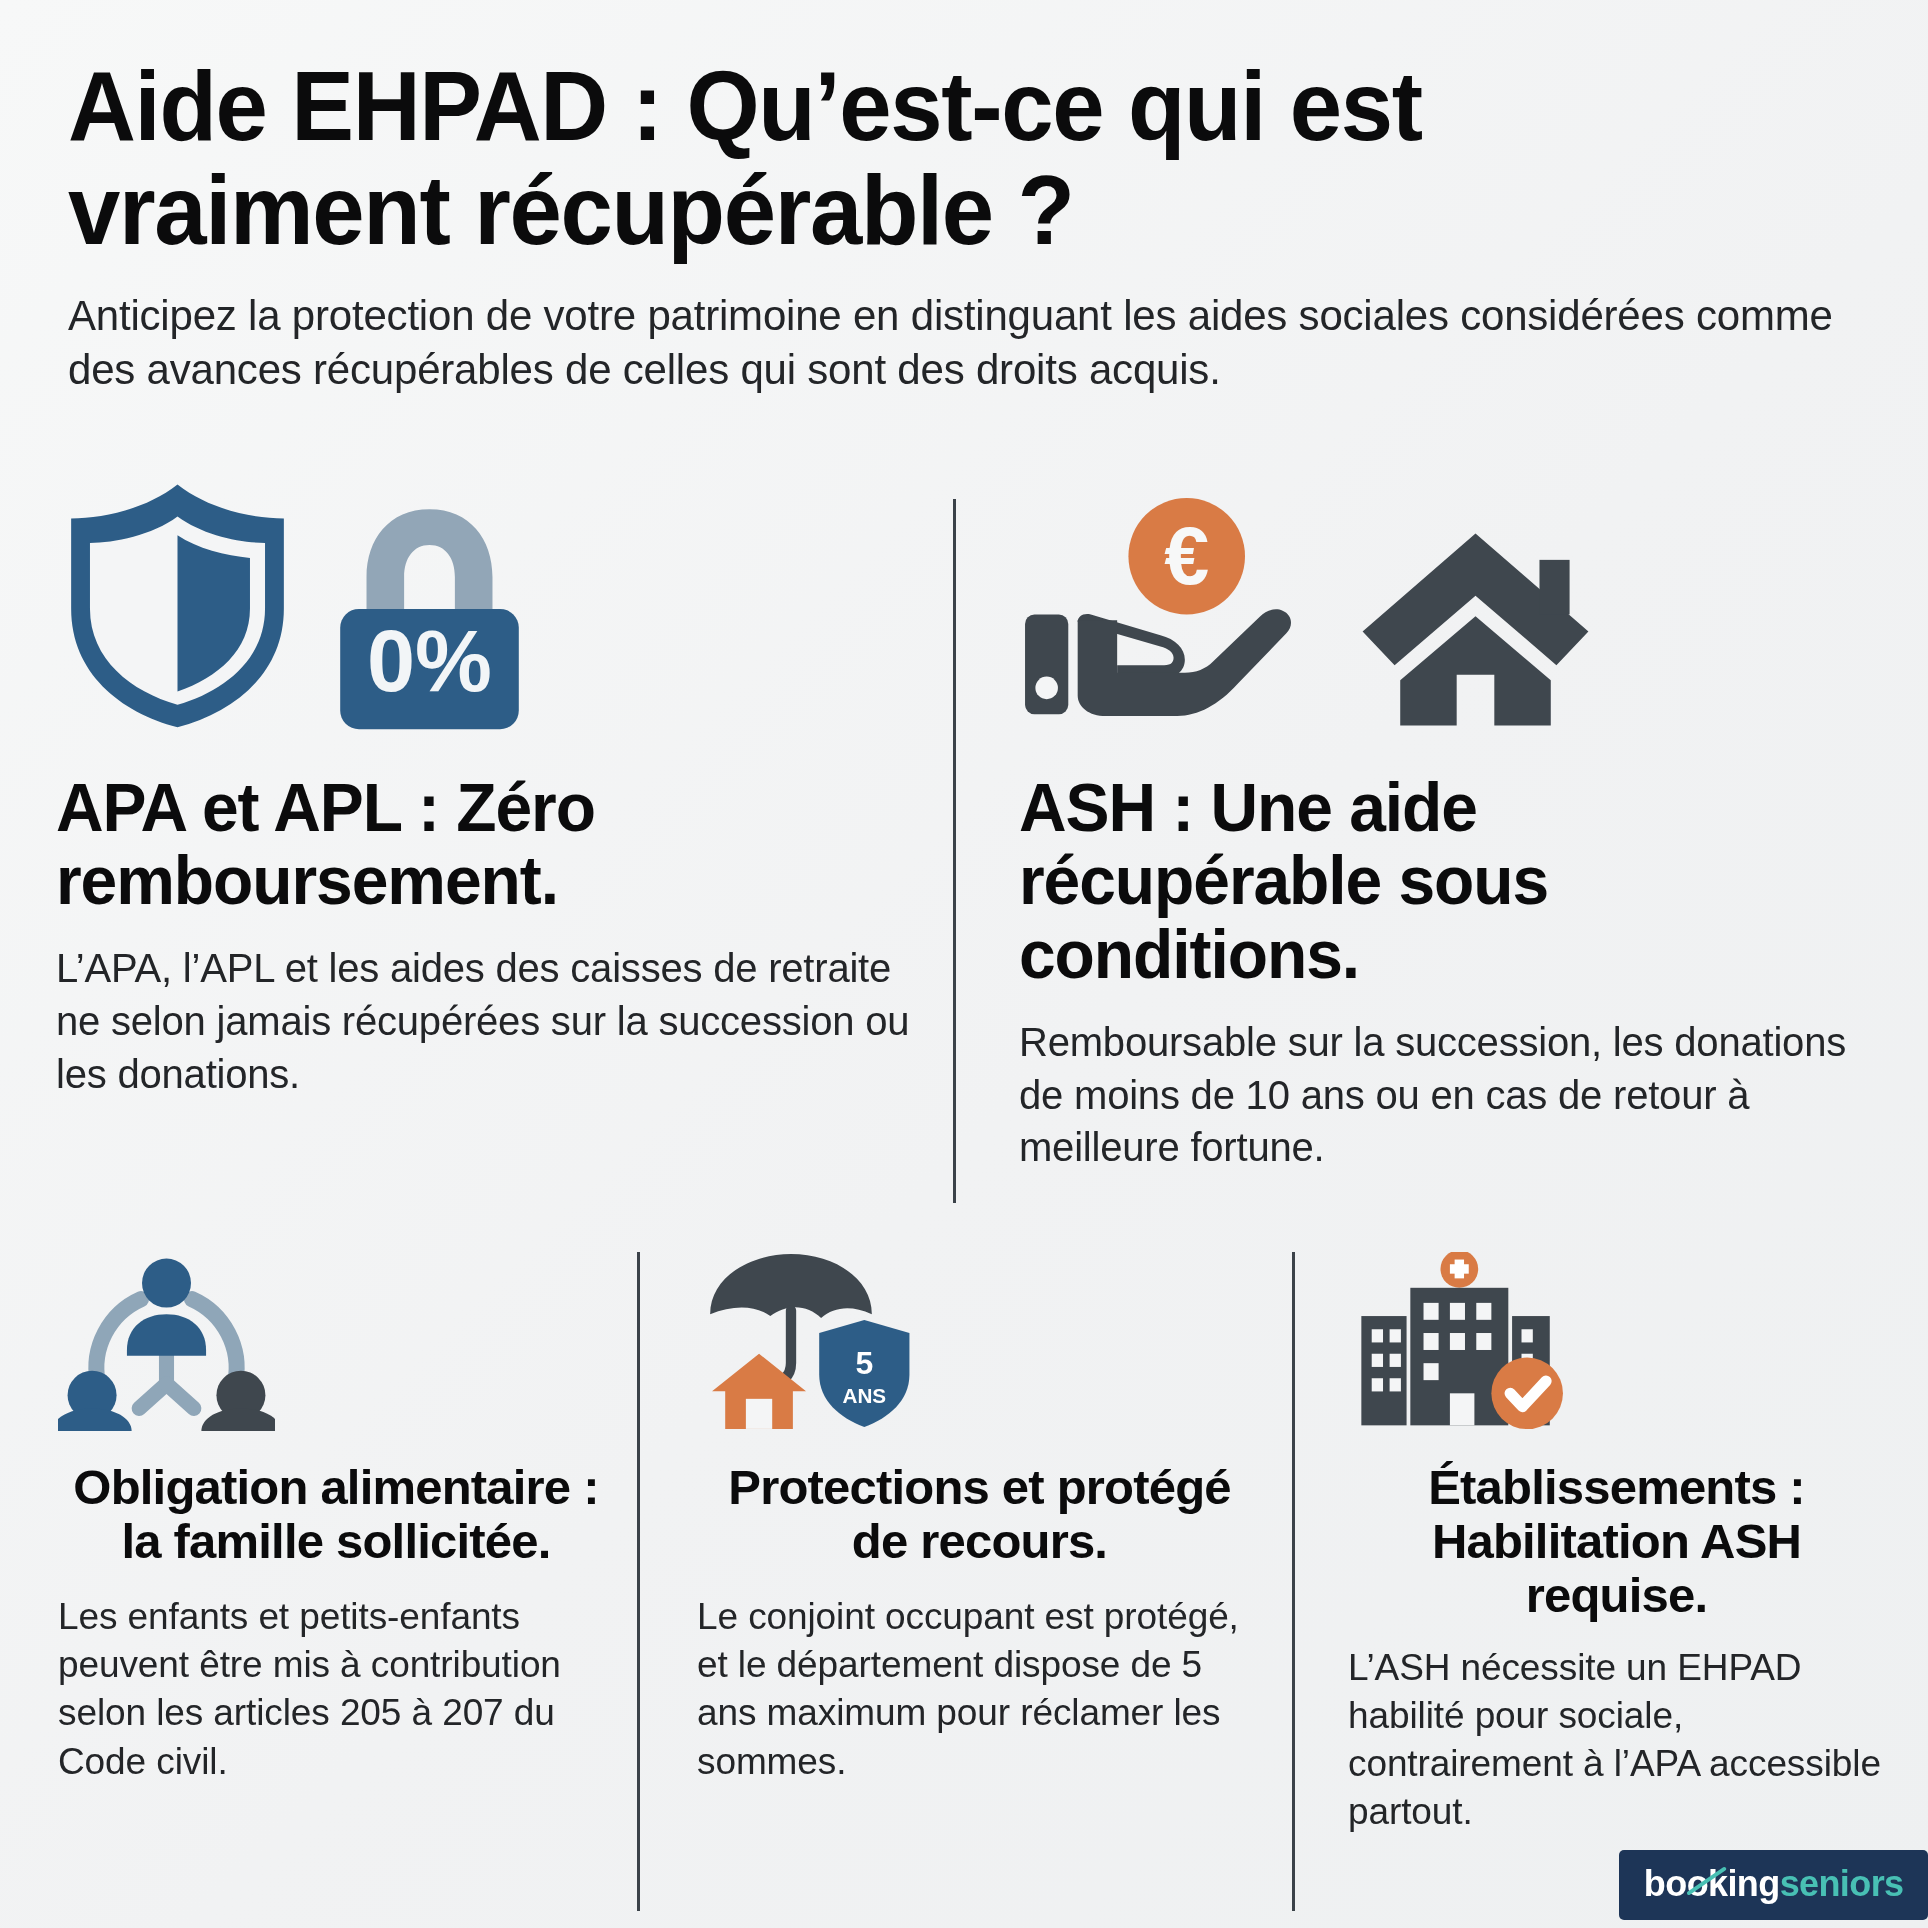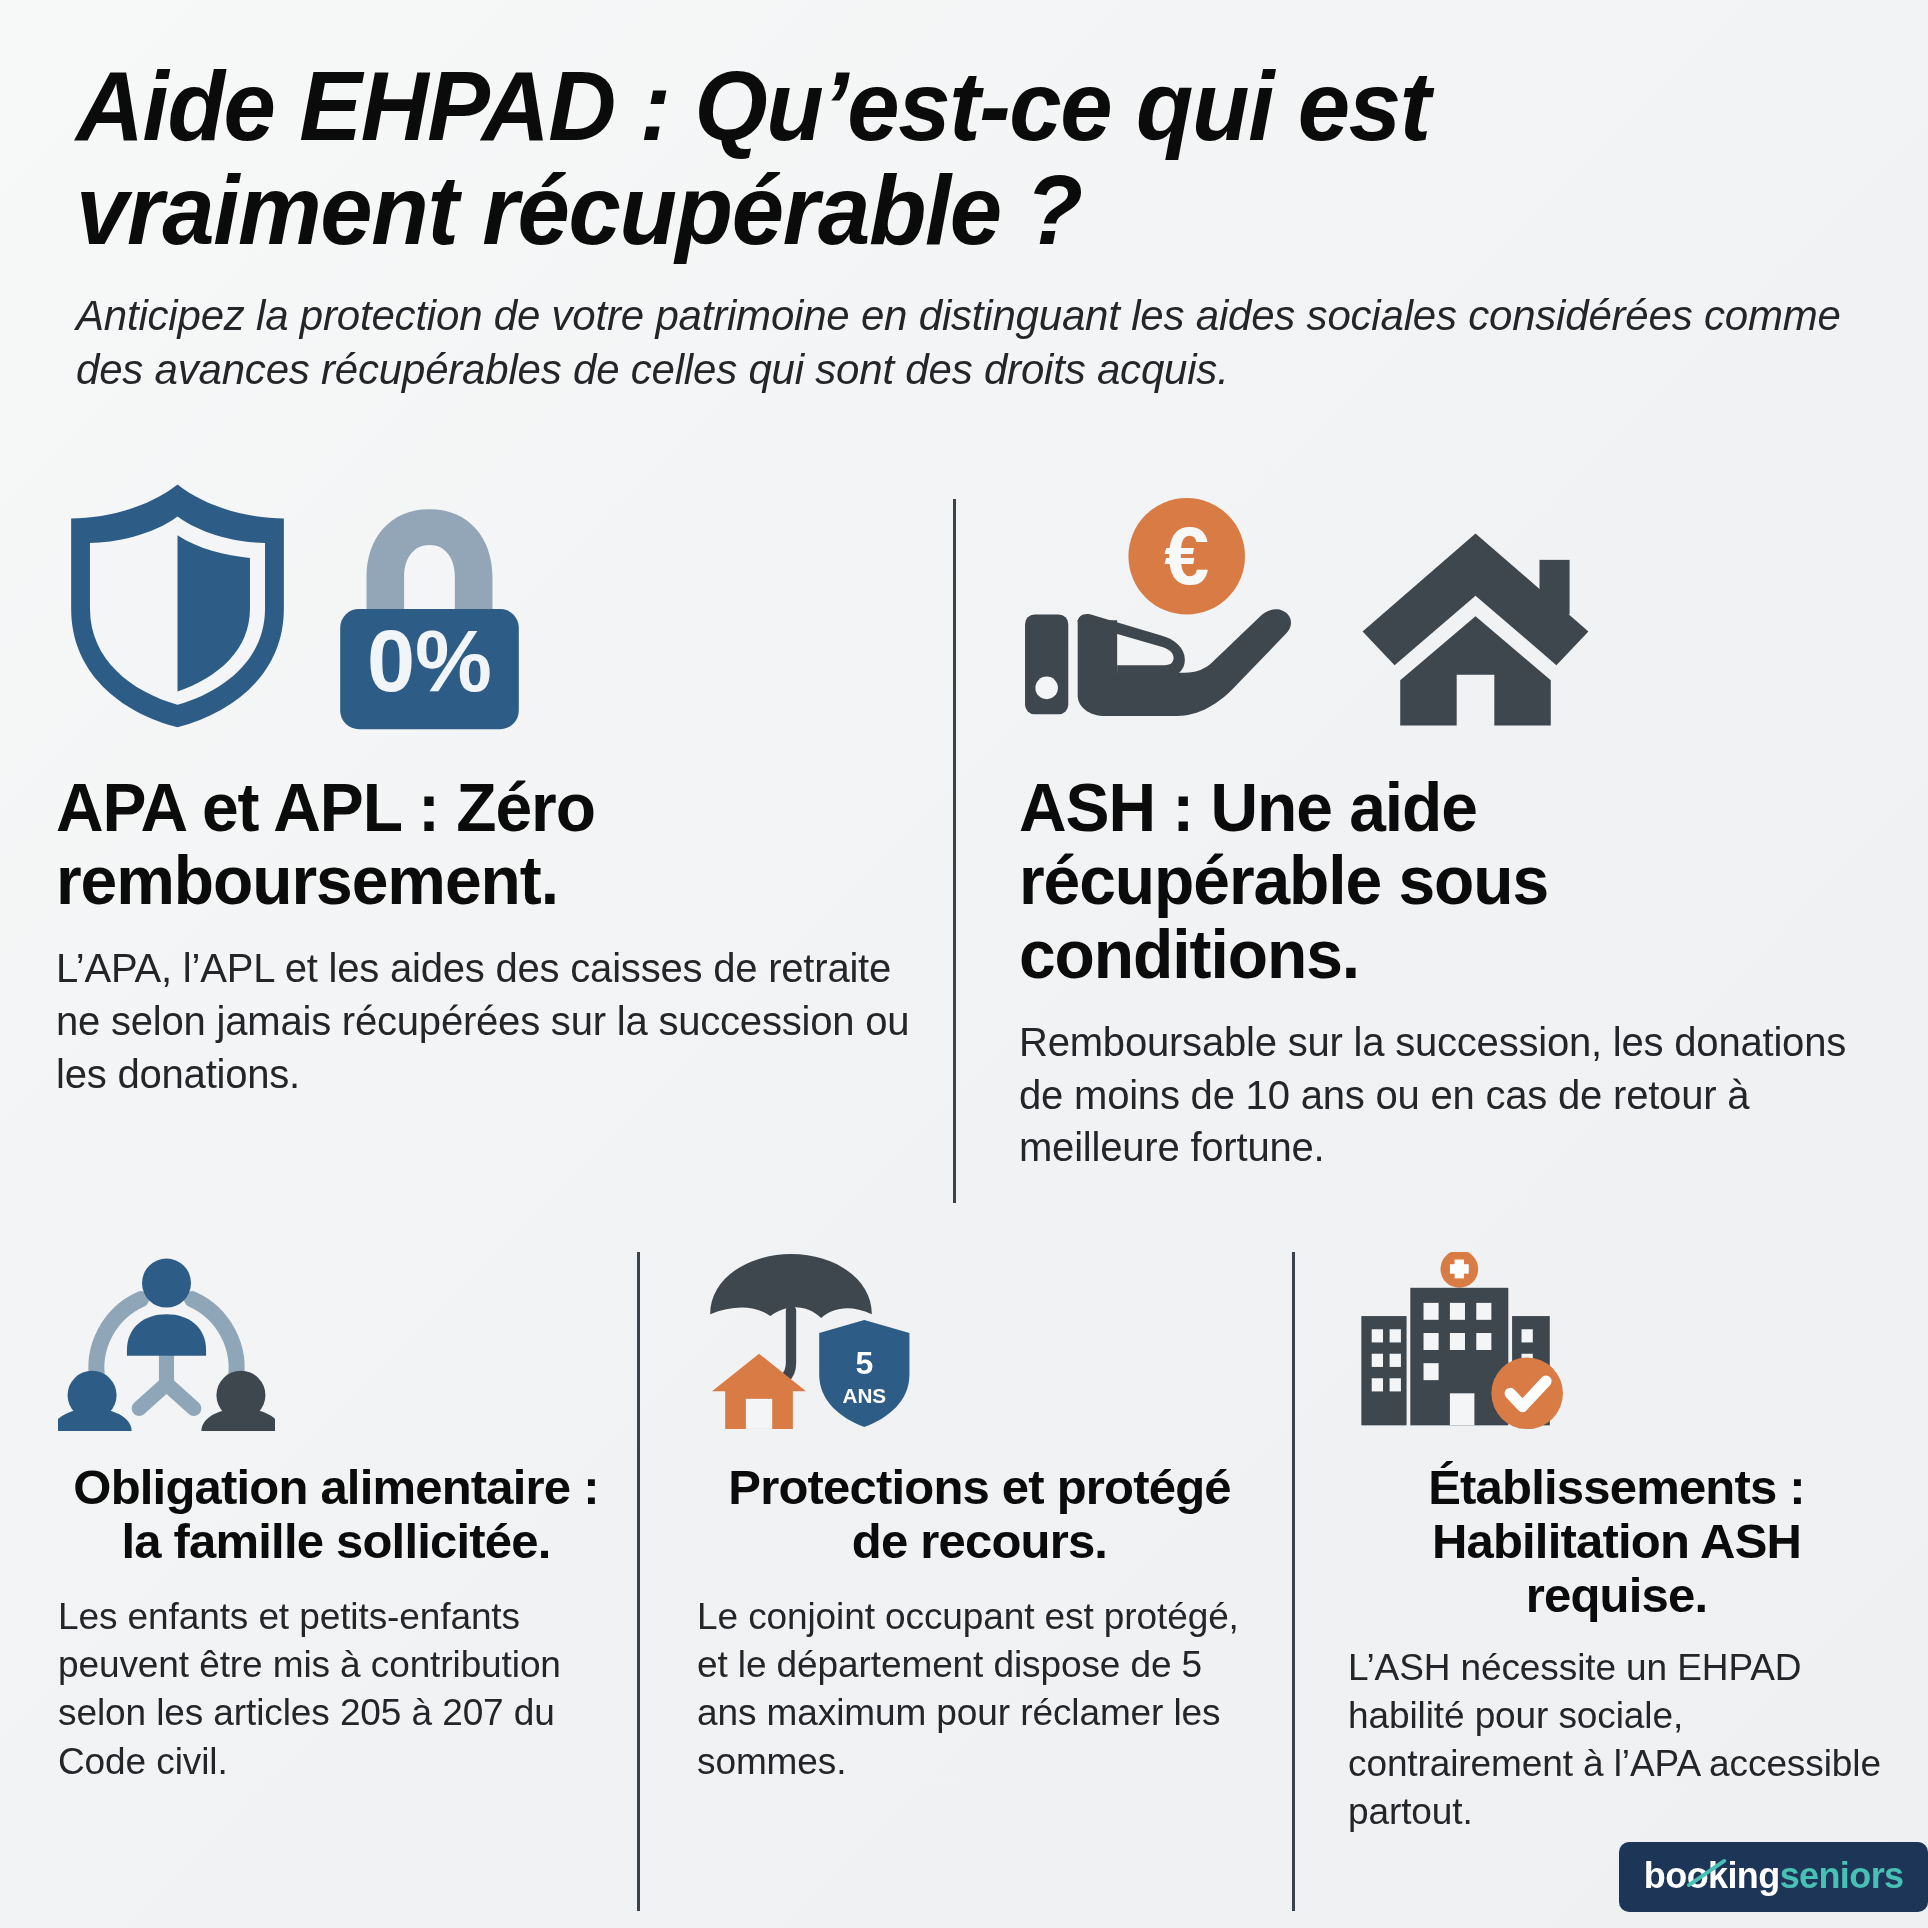--- a/index.html
+++ b/index.html
@@ -20,24 +20,23 @@
     height: 1928px;
     background: #f4f5f6;
     background-image: linear-gradient(135deg, #f7f8f8 0%, #f1f2f3 55%, #eef0f1 100%);
     box-sizing: border-box;
     overflow: hidden;
   }
 
   
   .header {
     position: absolute;
-    left: 76px;
+    left: 68px;
     top: 55px;
     width: 1789px;
-    font-style: italic;
   }
   .title {
     font-size: 98px;
     line-height: 1.06;
     font-weight: 700;
     letter-spacing: -1.4px;
     color: #0b0b0c;
     margin: 0;
     font-stretch: condensed;
     transform: scaleX(0.96);
@@ -140,26 +139,26 @@
     margin: 24.5px 0 0 0;
     letter-spacing: -0.1px;
     white-space: pre-line;
   }
   .bcol.b3 .bcard-p { margin-top: 21px; }
 
   
   .logo {
     position: absolute;
     right: 0px;
-    bottom: 16px;
+    bottom: 8px;
     background: #1d3557;
     padding: 13px 24.5px 15px 24.5px;
     display: flex;
     align-items: center;
-    border-radius: 10px;
+    border-radius: 5px;
   }
   .logo-text { font-size: 36px; font-weight: 700; letter-spacing: -0.6px; position: relative; }
   .logo-a { color: #ffffff; }
   .logo-b { color: #48c0b4; }
   .logo-check {
     position: absolute;
     left: 43px;
     top: 1.9px;
     width: 41px;
     height: 32px;

